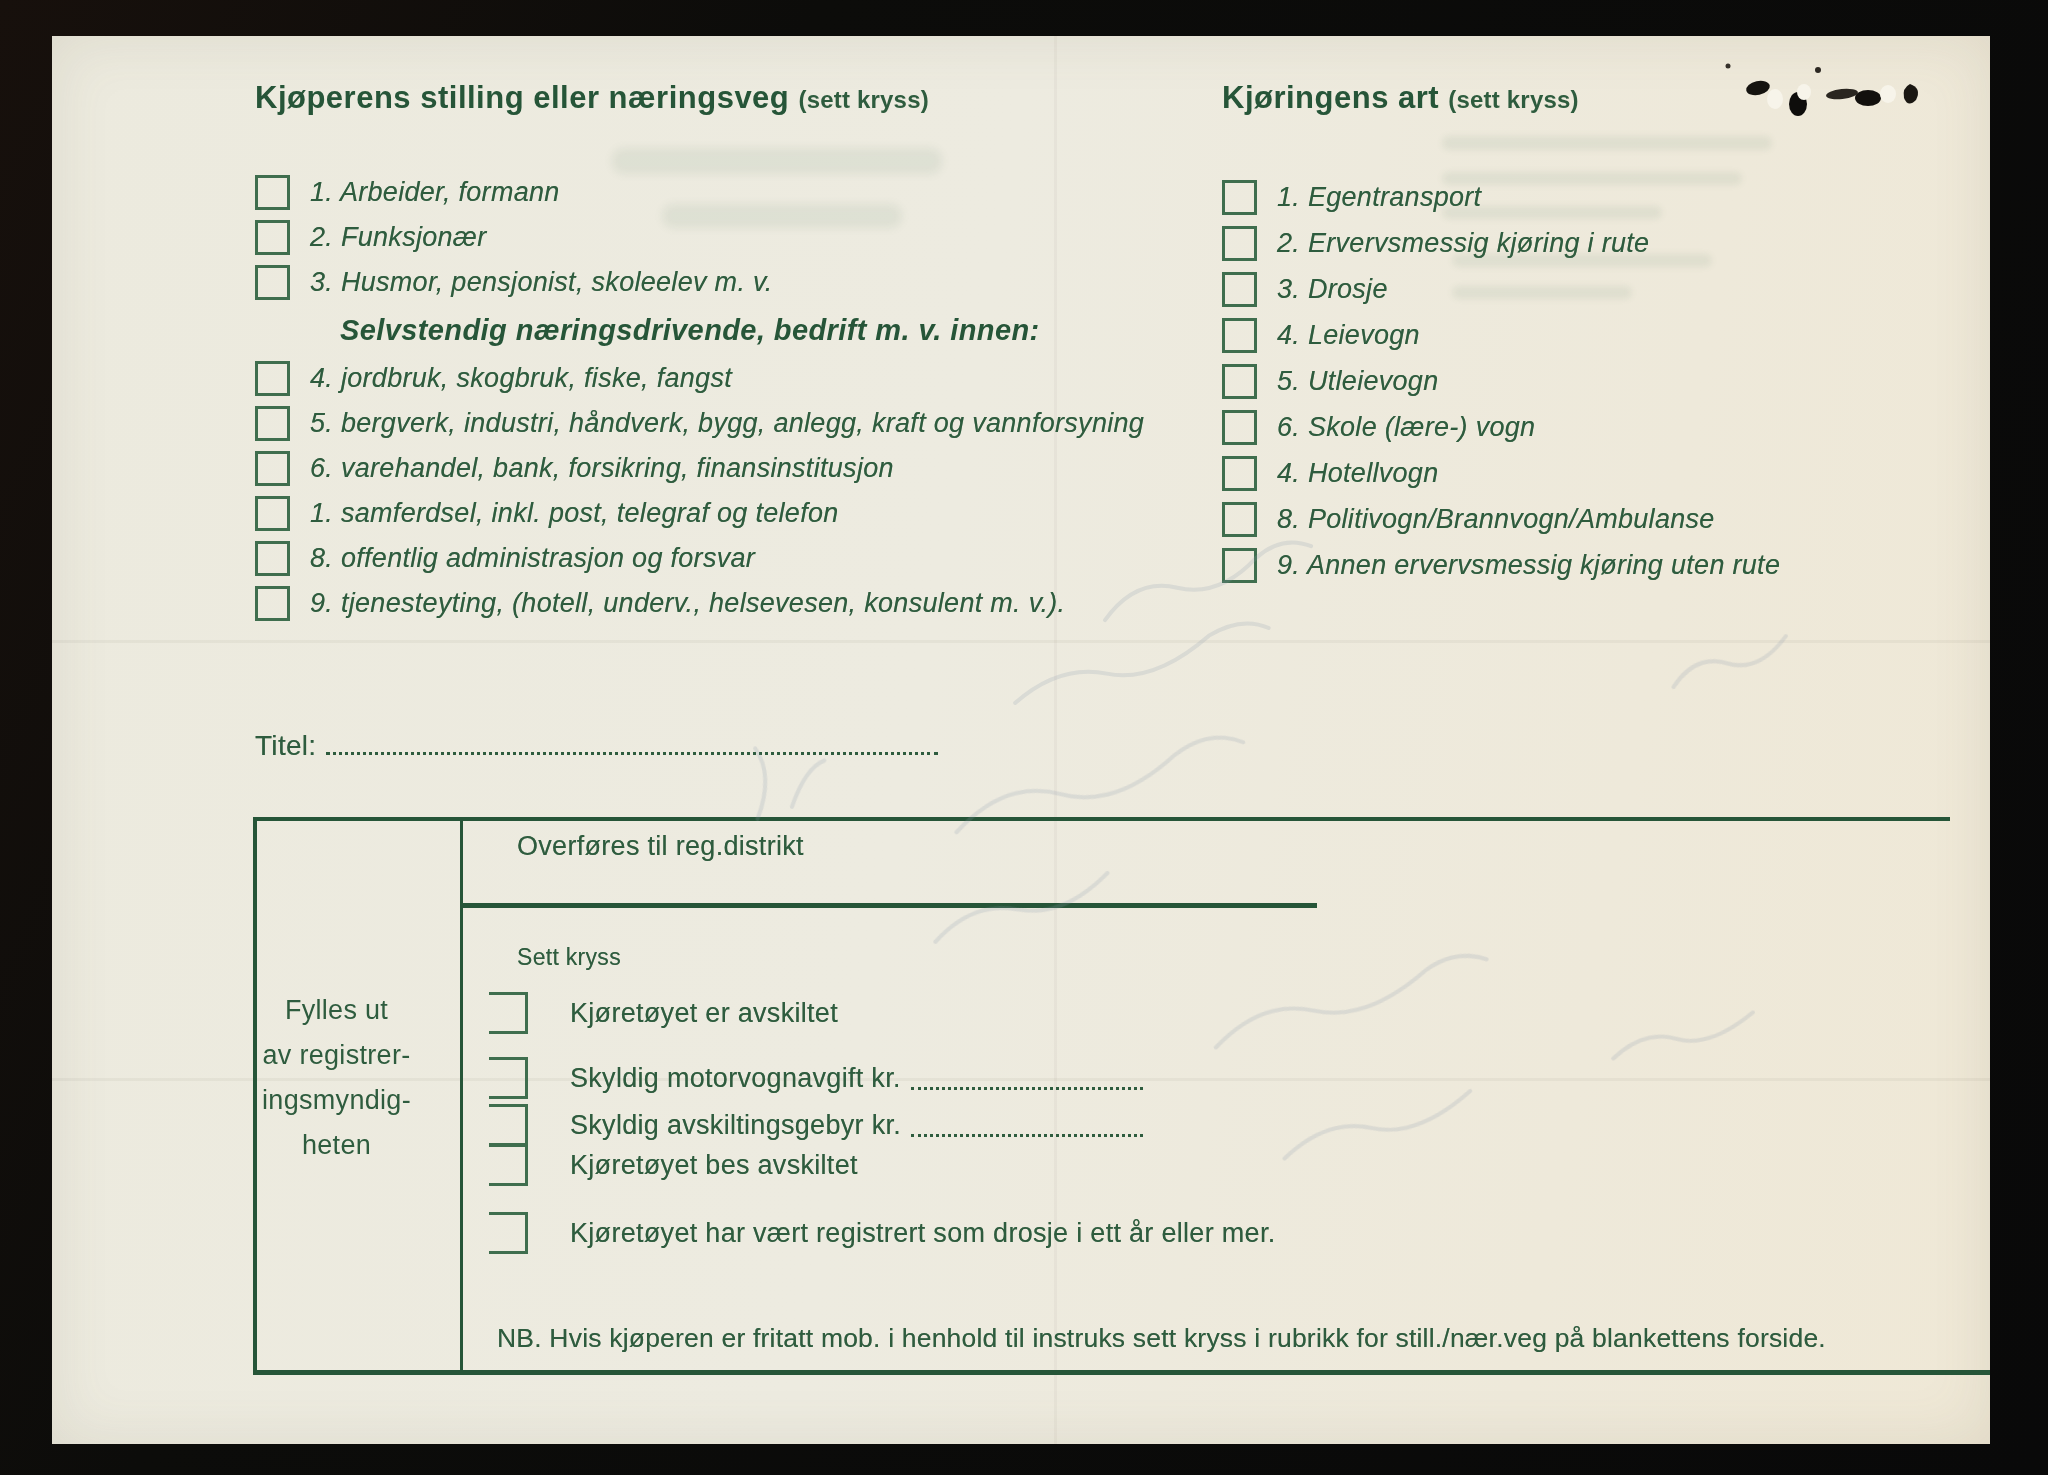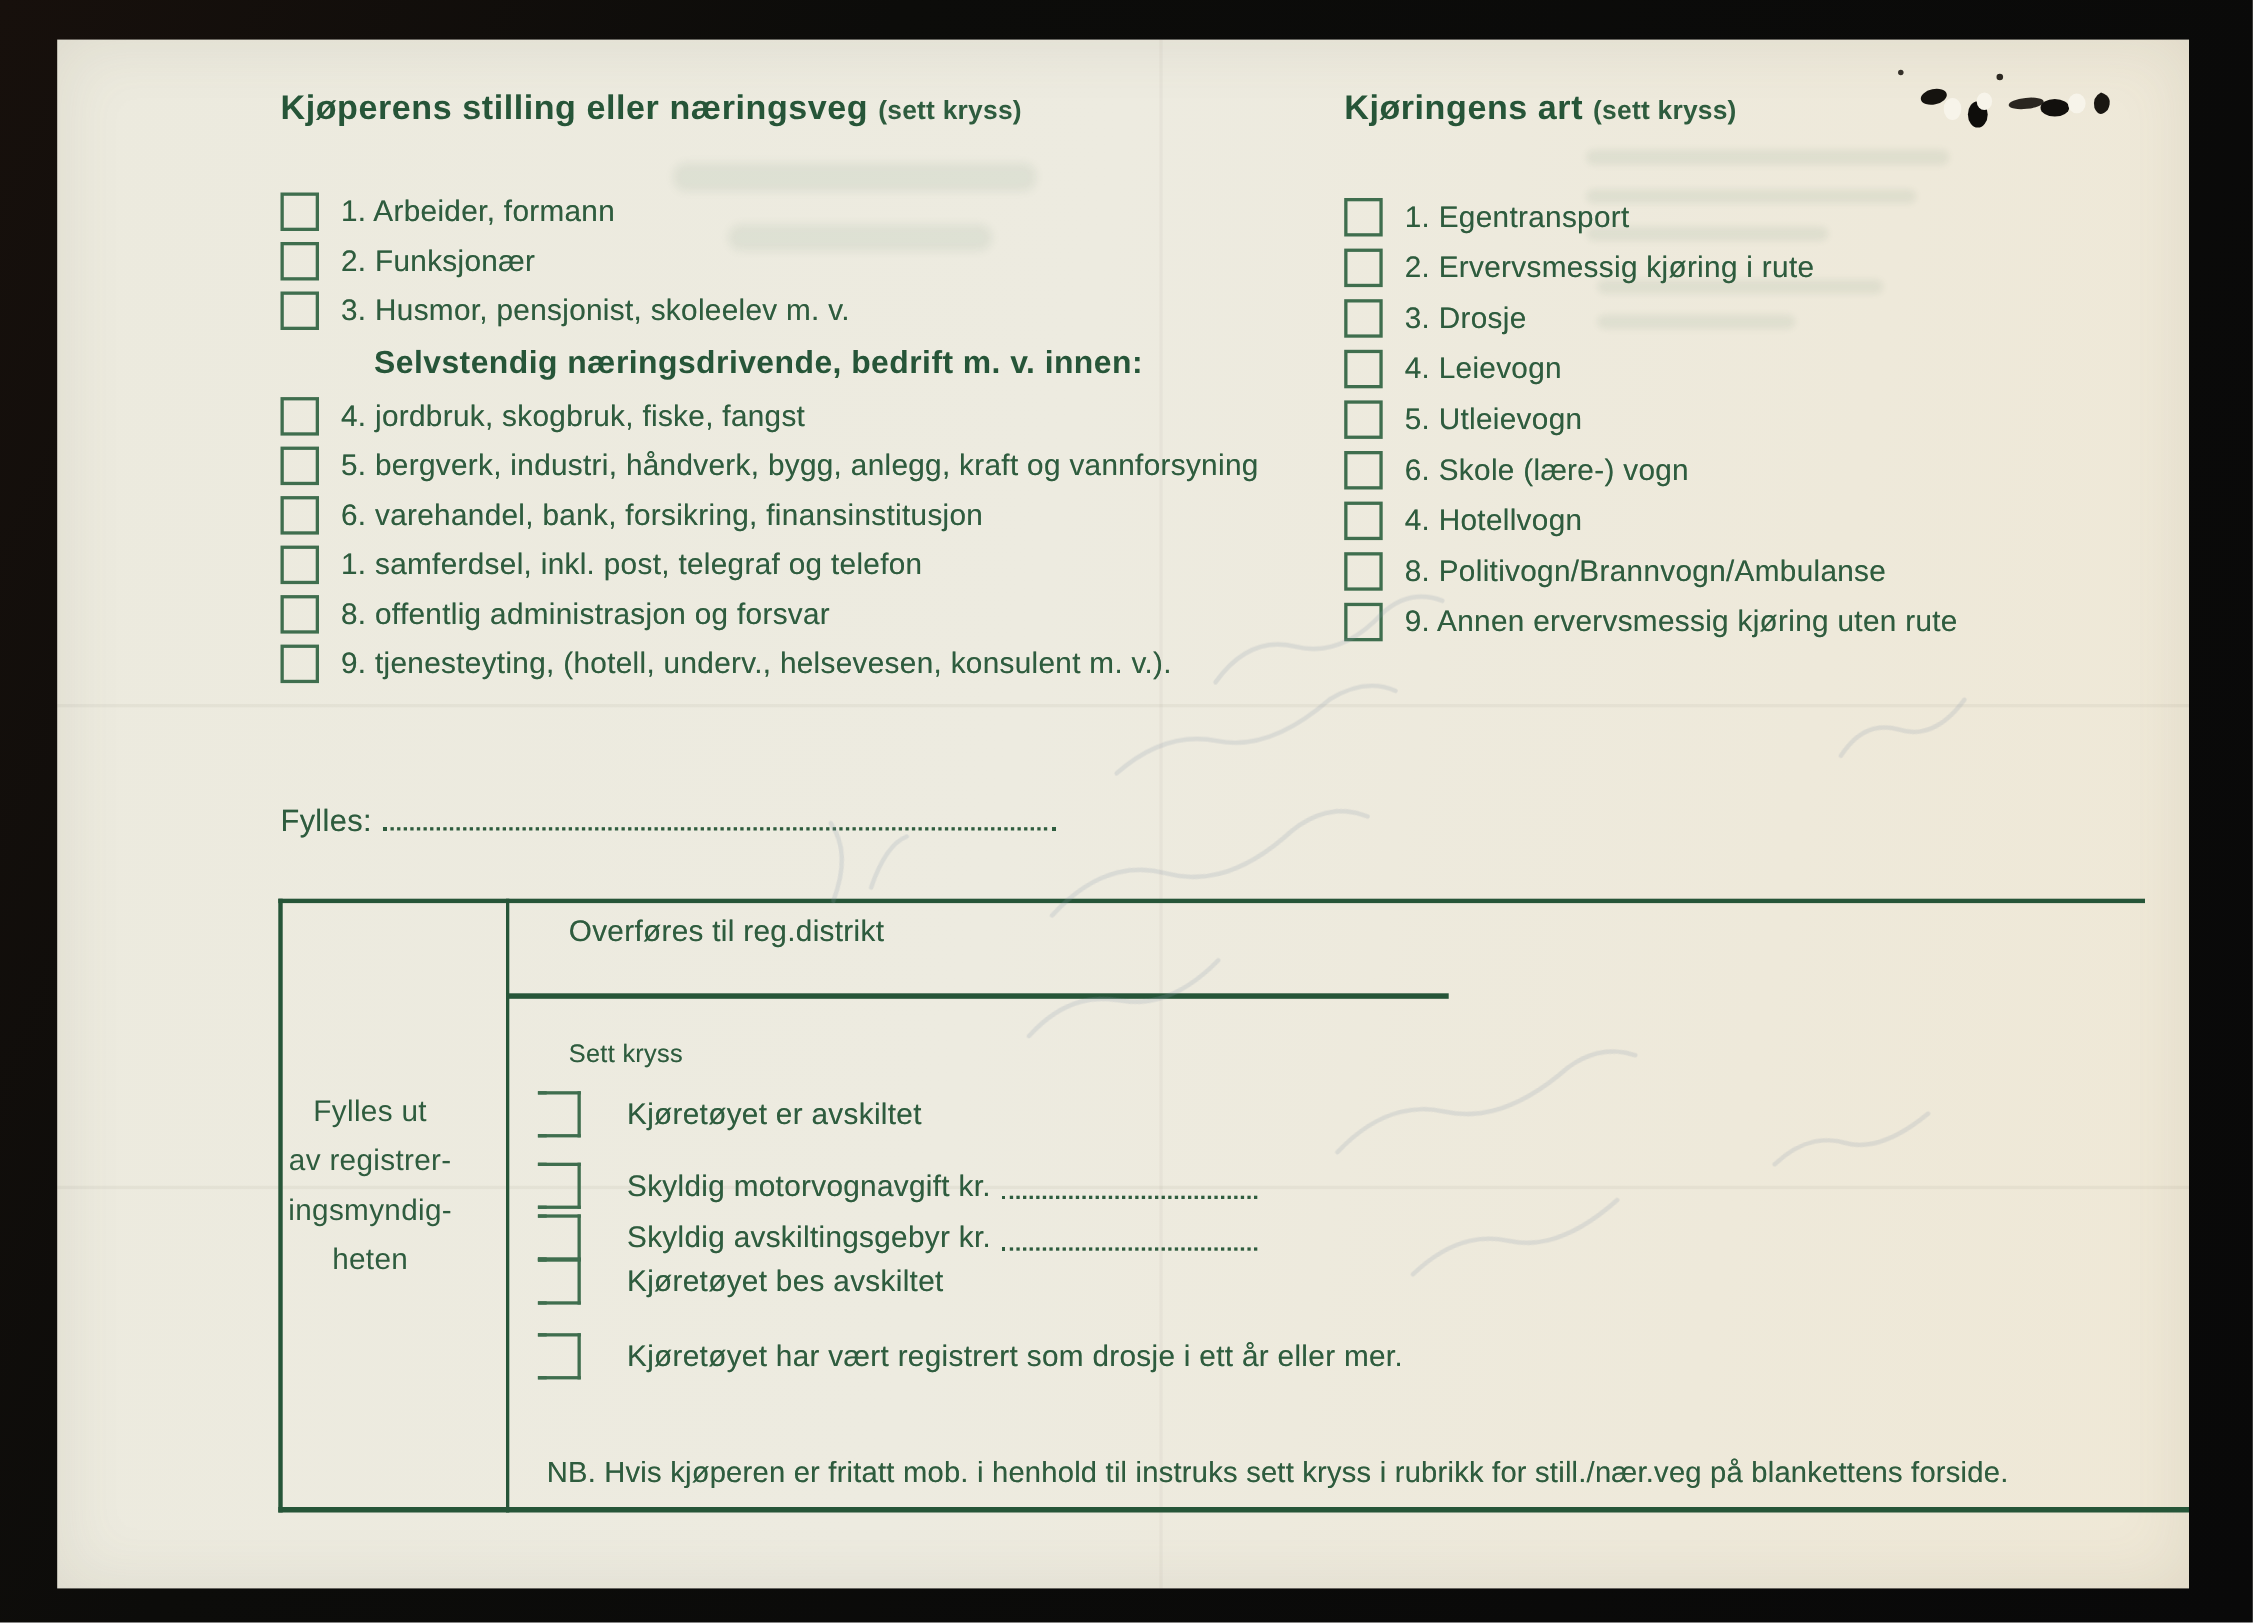--- a/index.html
+++ b/index.html
@@ -18,21 +18,21 @@
     position:absolute;left:52px;top:36px;width:1938px;height:1408px;
     background:linear-gradient(100deg,#eceade 0%,#edebe0 45%,#eee9da 78%,#efe8d6 100%);
     box-shadow:inset 0 0 60px rgba(110,100,70,0.12);
   }
   .crease-h{position:absolute;left:0;width:100%;height:3px;background:rgba(90,80,60,0.06);}
   .crease-v{position:absolute;top:0;height:100%;width:3px;background:rgba(90,80,60,0.045);}
 
   .hdr{position:absolute;color:var(--ink-bold);font-size:31px;font-weight:bold;letter-spacing:.5px;white-space:nowrap;}
   .hdr .note{font-weight:bold;font-size:24px;color:var(--ink);letter-spacing:.2px;}
 
-  .rows{position:absolute;}
+  .rows{position:absolute;font-style:italic;}
   .crow{display:flex;align-items:center;height:45px;white-space:nowrap;}
   .crow-r{height:46px;}
   .cb{
     flex:0 0 auto;width:29px;height:29px;border:3px solid var(--cbord);
     margin-right:20px;background:transparent;
   }
   .itxt{color:var(--ink);font-size:27px;letter-spacing:.3px;text-shadow:0 0 .4px rgba(46,92,62,.55);}
   .subhead{
     height:51px;display:flex;align-items:center;padding-left:85px;
     color:var(--ink-bold);font-size:29px;font-weight:bold;letter-spacing:.4px;white-space:nowrap;
@@ -160,21 +160,21 @@
         <span class="cb"></span>
         <span class="itxt">8. Politivogn/Brannvogn/Ambulanse</span>
       </div>
     <div class="crow crow-r">
         <span class="cb"></span>
         <span class="itxt">9. Annen ervervsmessig kjøring uten rute</span>
       </div>
   </div>
 
   <div class="titel-row">
-    <span class="itxt">Fylles:</span>
+    <span class="itxt">Titel:</span>
     <span class="leader" style="width:612px;"></span>
   </div>
 
   <div class="bline" style="left:201px;top:781px;width:1697px;height:4px;"></div>
   <div class="bline" style="left:201px;top:1334px;width:1737px;height:5px;"></div>
   <div class="bline" style="left:201px;top:781px;width:4px;height:558px;"></div>
   <div class="bline" style="left:408px;top:781px;width:3px;height:558px;"></div>
   <div class="bline" style="left:408px;top:867px;width:857px;height:5px;"></div>
 
   <div class="side-label">

